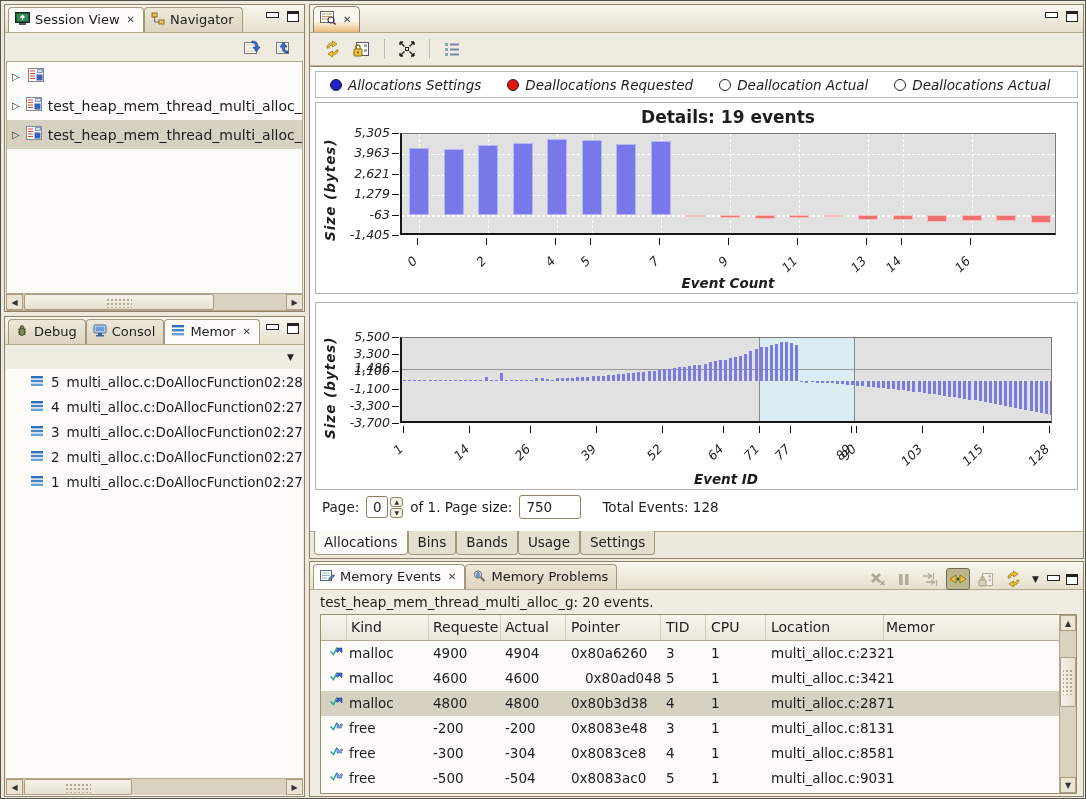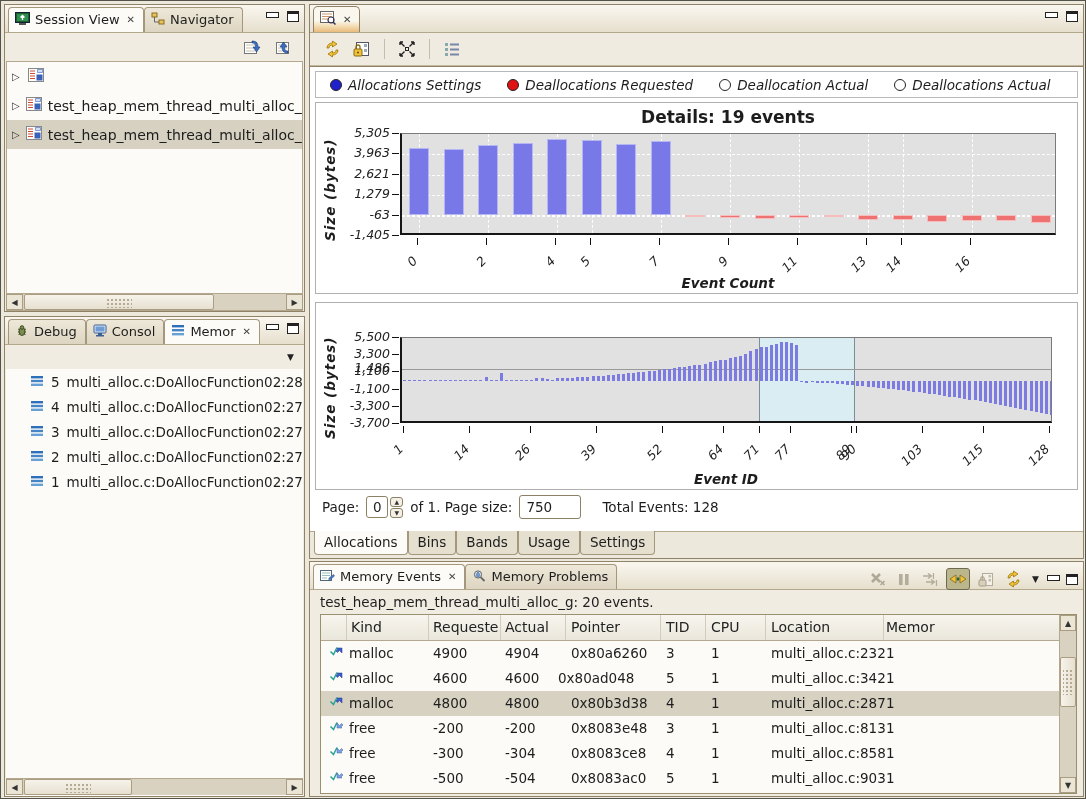--- a/index.html
+++ b/index.html
@@ -741,21 +741,21 @@
           <div class="drow" style="top: 25px;">
             <span class="dcell kindwrap" style="left: 8px;">
               <span><svg width="14" height="13">
                   <path d="M1.5 6.5 L4.5 9.5 L8 2.5" fill="none" stroke="#2aa198" stroke-width="1.5"></path>
                   <path d="M8 3 L13 3 L13 8 L10.5 5.5 L8.5 7.5 L7 6 L9 4 Z" fill="#3b5fd0" stroke="#1d3580" stroke-width="0.5"></path>
                 </svg></span>
               <span>malloc</span>
             </span>
             <span class="dcell" style="left: 112px;">4600</span>
             <span class="dcell" style="left: 184px;">4600</span>
-            <span class="dcell" style="left: 237px;">0x80ad048</span>
+            <span class="dcell" style="left: 264px;">0x80ad048</span>
             <span class="dcell" style="left: 345px;">5</span>
             <span class="dcell" style="left: 390px;">1</span>
             <span class="dcell" style="left: 450px;">multi_alloc.c:342</span>
             <span class="dcell" style="left: 565px;">1</span>
           </div>
           <div class="drow sel" style="top: 50px;">
             <span class="dcell kindwrap" style="left: 8px;">
               <span><svg width="14" height="13">
                   <path d="M1.5 6.5 L4.5 9.5 L8 2.5" fill="none" stroke="#2aa198" stroke-width="1.5"></path>
                   <path d="M8 3 L13 3 L13 8 L10.5 5.5 L8.5 7.5 L7 6 L9 4 Z" fill="#3b5fd0" stroke="#1d3580" stroke-width="0.5"></path>

